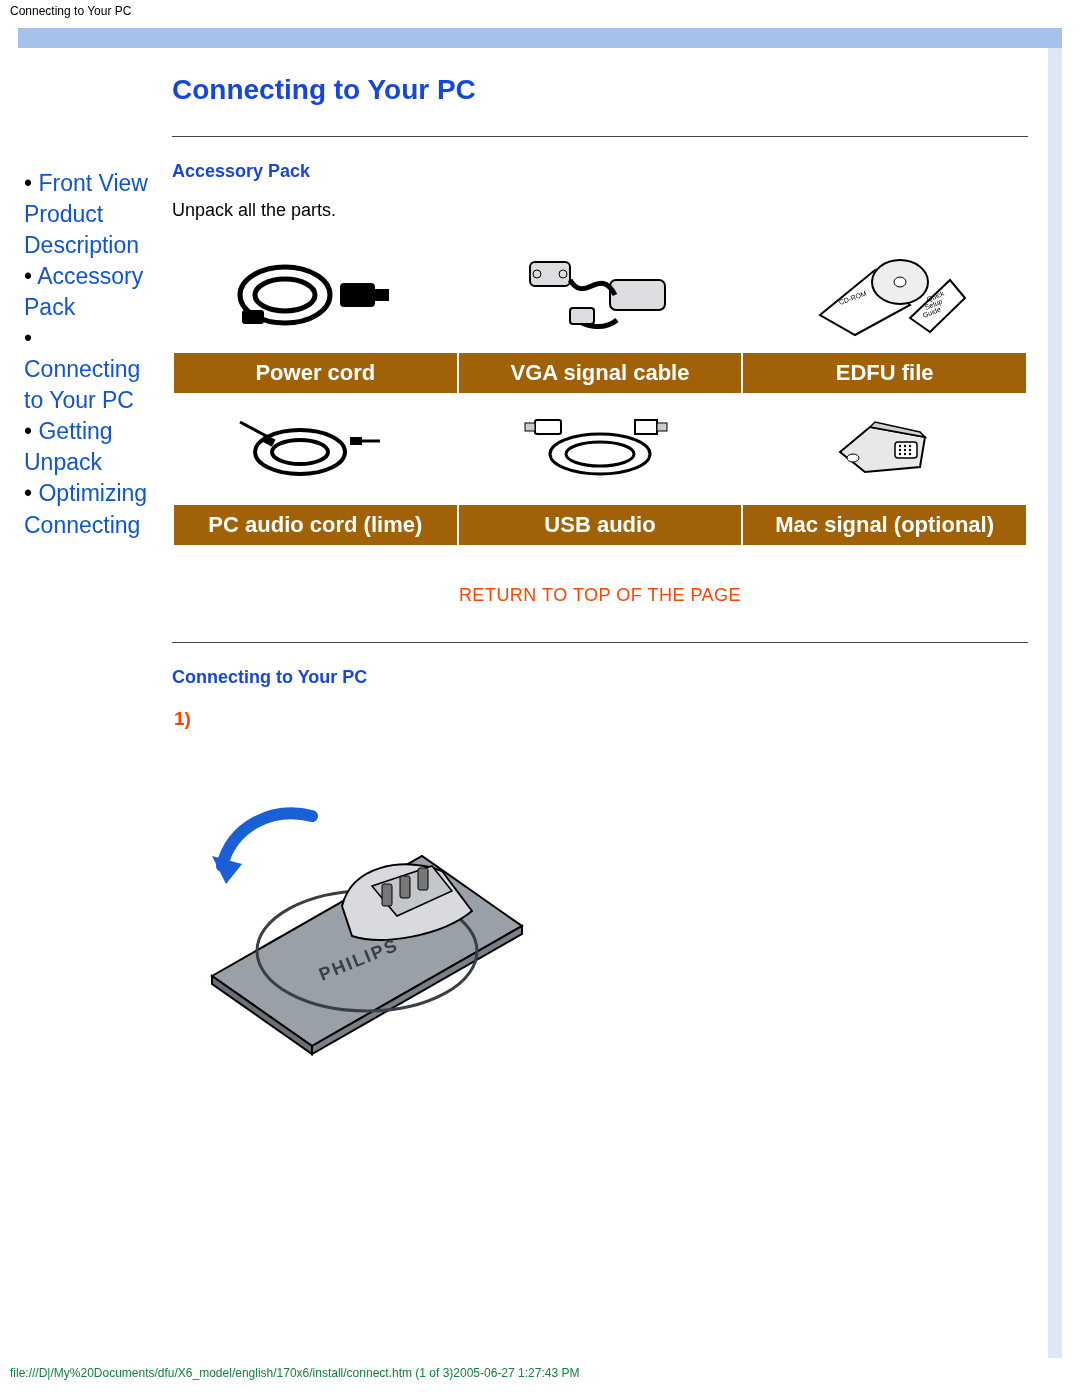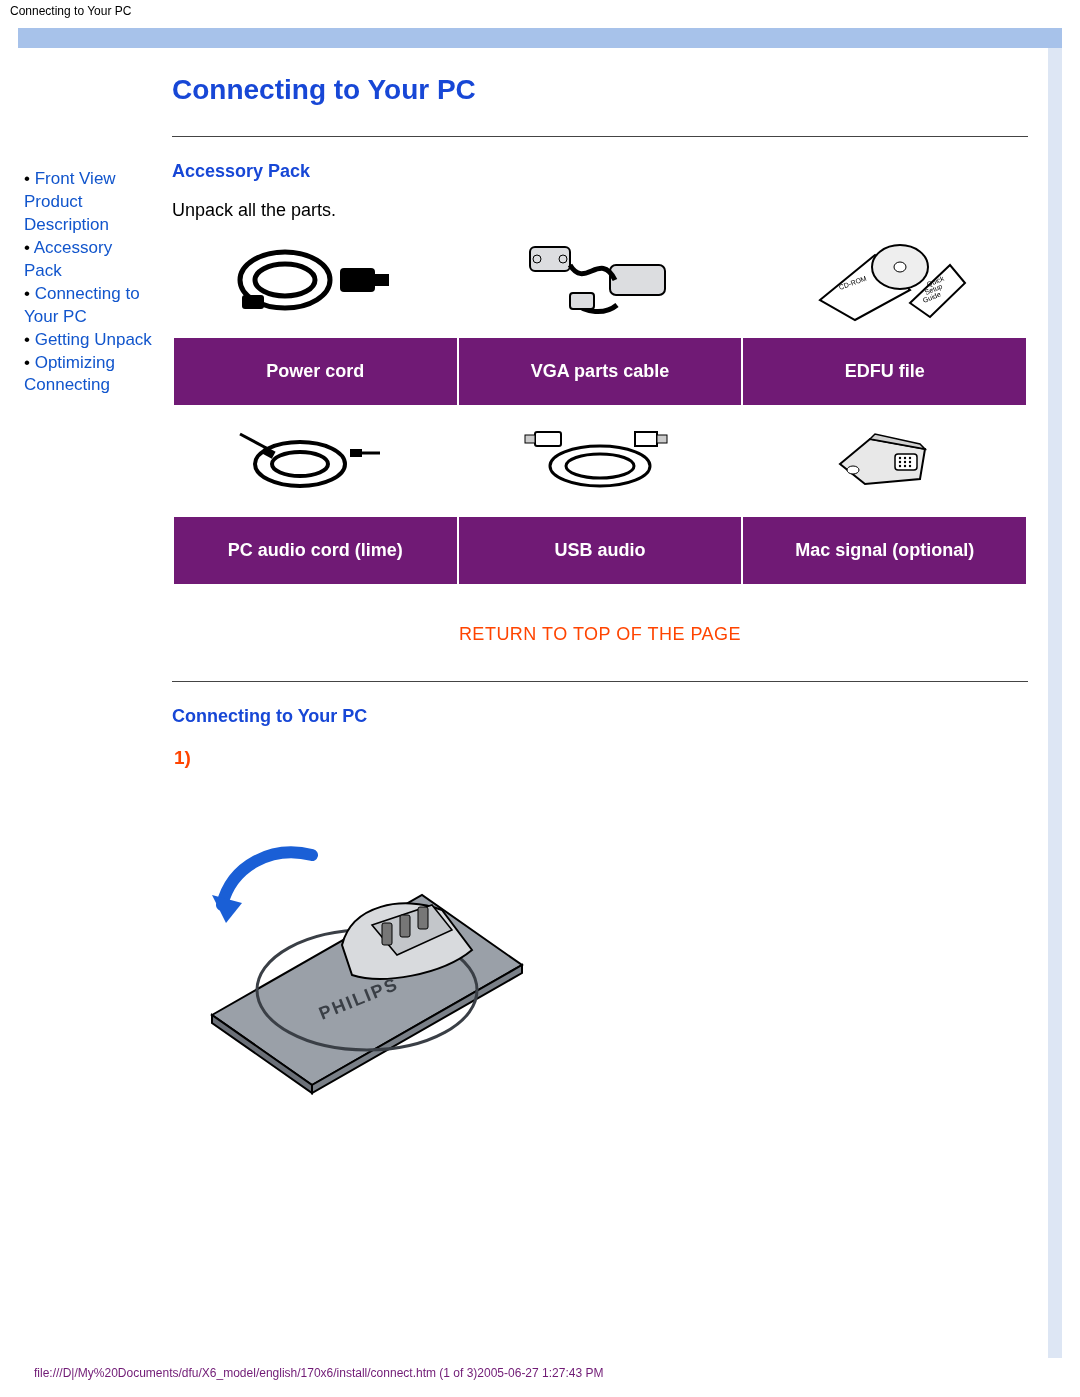--- a/index.html
+++ b/index.html
@@ -27,21 +27,21 @@
     position: absolute;
     right: -14px;
     top: 0;
     bottom: 0;
     width: 14px;
     background: #dde6f4;
   }
   .sidebar {
     width: 128px;
     padding: 10px 0 0 6px;
-    font-size: 17px;
+    font-size: 23px;
     color: #00a0ff;
     line-height: 1.35;
   }
   .sidebar .bullet {
     color: #000;
   }
   .sidebar a {
     color: #1155cc;
     text-decoration: none;
   }
@@ -61,64 +61,63 @@
     margin: 0 0 24px 0;
   }
   .section-title {
     color: #1747d6;
     font-size: 18px;
     font-weight: bold;
     margin-bottom: 18px;
   }
   .instr {
     font-size: 18px;
-    margin-bottom: 5px;
+    margin-bottom: 20px;
   }
   .acc-table {
     width: 100%;
     border-collapse: collapse;
     margin-bottom: 40px;
   }
   .acc-table td {
     width: 33.33%;
     text-align: center;
   }
   .acc-table .img-row td {
     height: 110px;
     background: #fff;
     vertical-align: middle;
   }
   .acc-table .label-row td {
-    background: #701a75;
+    background: #a16207;
     color: #fff;
     font-weight: bold;
-    font-size: 18px;
-    padding: 23px 0;
+    font-size: 22px;
+    padding: 7px 0;
     border-left: 2px solid #fff;
     border-right: 2px solid #fff;
   }
   .return-link {
     text-align: center;
     font-size: 18px;
     letter-spacing: 0.5px;
     color: #ff4400;
     margin: 24px 0 36px 0;
   }
   .return-link a { text-decoration: none; color: #ff4400; }
   .step-num {
     color: #ff4400;
     font-weight: bold;
     font-size: 19px;
     margin: 20px 0 6px 2px;
   }
   .footer {
     font-size: 12px;
     padding: 8px 10px;
-    color: #701a75;
-    margin-left: 24px;
+    color: #15803d;
   }
   
   .illus { display: inline-block; }
 </style>
 </head>
 <body>
 
 <div class="header-text">Connecting to Your PC</div>
 
 <div class="outer">
@@ -177,21 +176,21 @@
               <polygon points="110,68 150,30 165,48 130,82" fill="#fff" stroke="#000" stroke-width="2"></polygon>
               <text x="128" y="52" font-size="7" transform="rotate(-22 128 52)">Quick</text>
               <text x="126" y="60" font-size="7" transform="rotate(-22 126 60)">Setup</text>
               <text x="124" y="68" font-size="7" transform="rotate(-22 124 68)">Guide</text>
             </svg>
           </span>
         </td>
       </tr>
       <tr class="label-row">
         <td>Power cord</td>
-        <td>VGA parts cable</td>
+        <td>VGA signal cable</td>
         <td>EDFU file</td>
       </tr>
       <tr class="img-row">
         <td>
           <span class="illus">
             <svg width="170" height="70" viewBox="0 0 170 70">
               <ellipse cx="70" cy="40" rx="45" ry="22" fill="none" stroke="#000" stroke-width="4"></ellipse>
               <ellipse cx="70" cy="40" rx="28" ry="12" fill="none" stroke="#000" stroke-width="4"></ellipse>
               <line x1="10" y1="10" x2="40" y2="26" stroke="#000" stroke-width="3"></line>
               <rect x="35" y="22" width="12" height="8" fill="#000" transform="rotate(28 35 22)"></rect>

